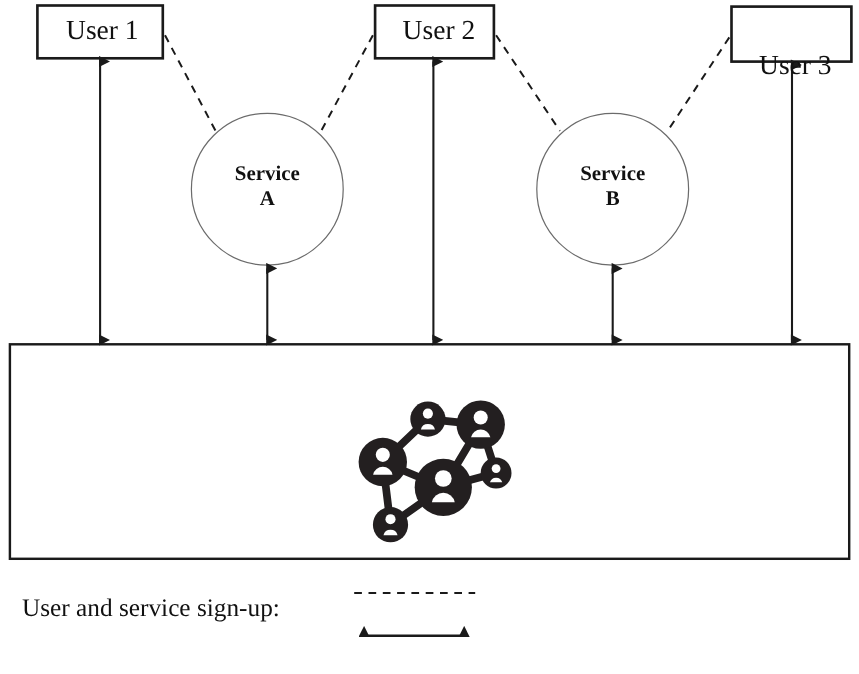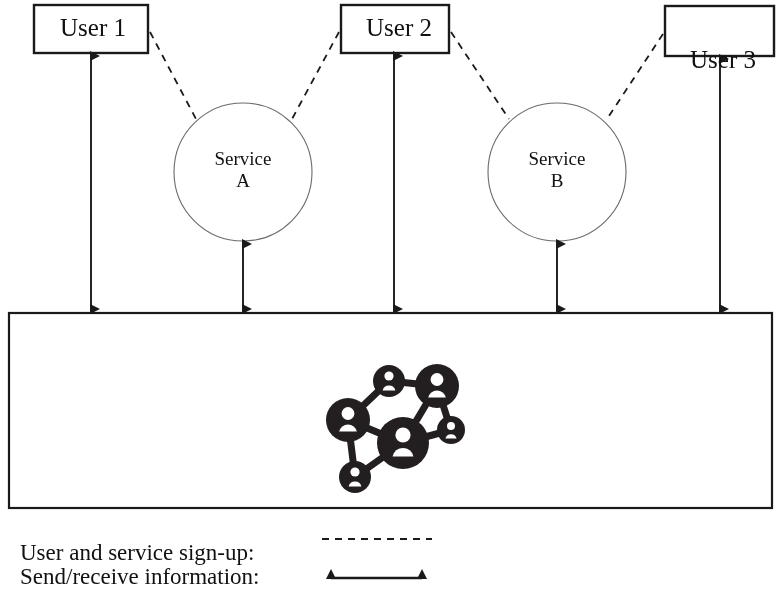--- a/index.html
+++ b/index.html
@@ -32,20 +32,21 @@
     font-family: "Liberation Serif", "DejaVu Serif", serif;
     color: #111111;
     pointer-events: none;
     line-height: 1.18;
   }
   .user-label {
     font-size: 25px;
   }
   .service-label {
     font-size: 19px;
+    font-weight: bold;
   }
   .platform-title {
     position: absolute;
     left: 0;
     right: 0;
     top: 325px;
     text-align: center;
     font-size: 25px;
     color: #111111;
   }
@@ -146,15 +147,14 @@
     <div>Service</div>
     <div>A</div>
   </div>
   <div class="node-label service-label" style="left:488px; top:148px; width:138px;">
     <div>Service</div>
     <div>B</div>
   </div>
 
 
   <div class="legend-row r1">User and service sign-up:</div>
-  <div class="legend-row r2">Send/receive information:</div>
 
 </div>
 
 </body></html>

